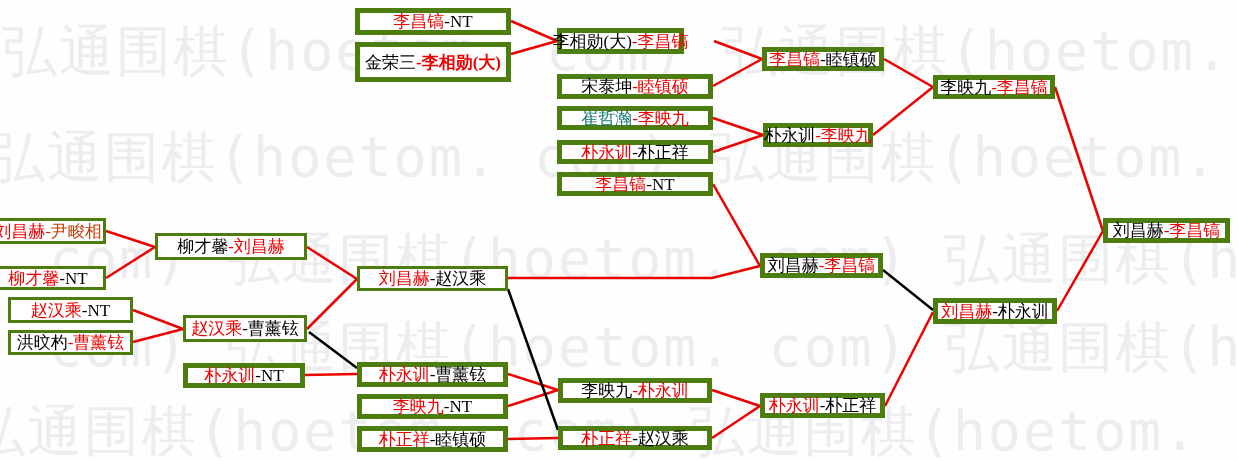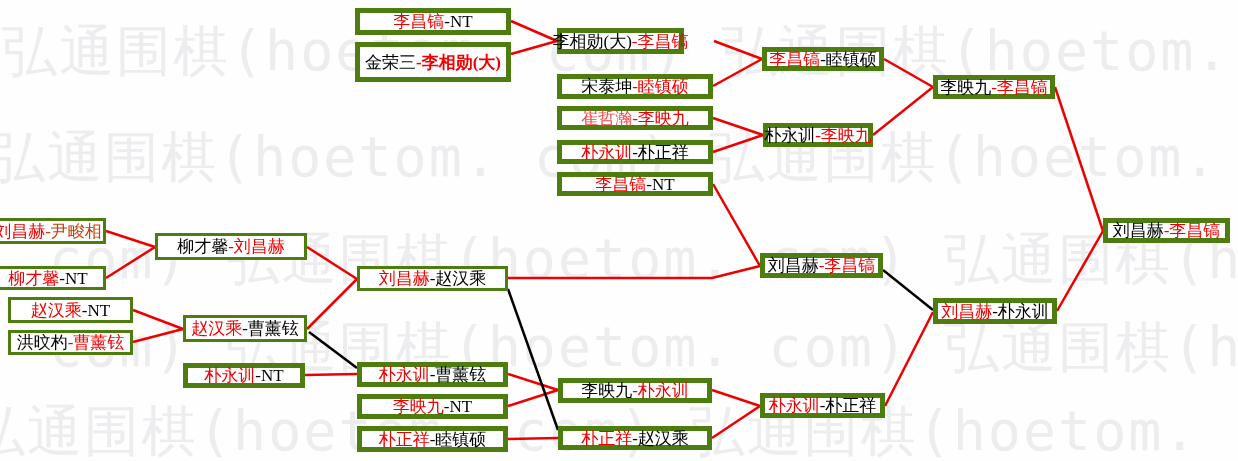--- a/index.html
+++ b/index.html
@@ -89,21 +89,21 @@
       </div>
       <div class="match-box" style="left: 557px; top: 28px; width: 127px; height: 26px;">
         <span style="color: rgb(0, 0, 0);">李相勋(大)</span>
         <span style="color: rgb(238, 0, 0);">-李昌镐</span>
       </div>
       <div class="match-box" style="left: 557px; top: 74px; width: 156px; height: 25px;">
         <span style="color: rgb(0, 0, 0);">宋泰坤</span>
         <span style="color: rgb(238, 0, 0);">-睦镇硕</span>
       </div>
       <div class="match-box" style="left: 557px; top: 106px; width: 156px; height: 24px;">
-        <span style="color: #ef4444;">崔哲瀚</span>
+        <span style="color: #0f766e;">崔哲瀚</span>
         <span style="color: rgb(238, 0, 0);">-李映九</span>
       </div>
       <div class="match-box" style="left: 557px; top: 140px; width: 156px; height: 24px;">
         <span style="color: rgb(238, 0, 0);">朴永训</span>
         <span style="color: rgb(0, 0, 0);">-朴正祥</span>
       </div>
       <div class="match-box" style="left: 557px; top: 172px; width: 156px; height: 24px;">
         <span style="color: rgb(238, 0, 0);">李昌镐</span>
         <span style="color: rgb(0, 0, 0);">-NT</span>
       </div>

